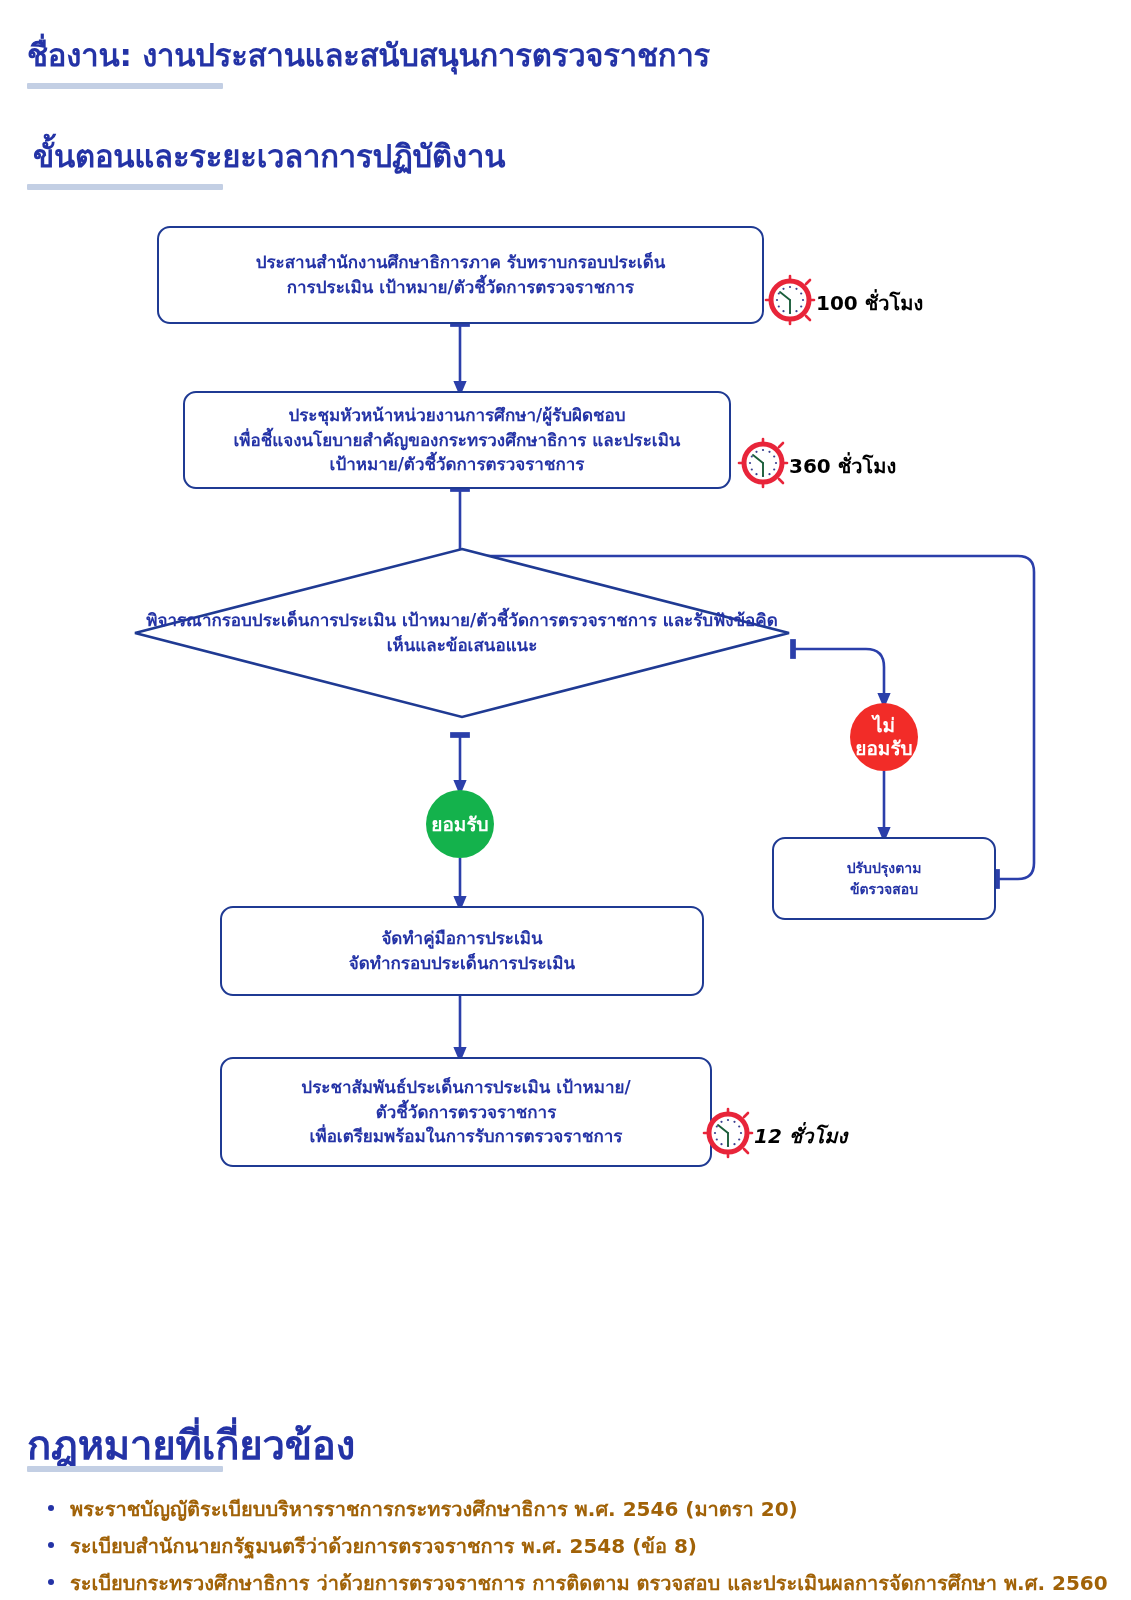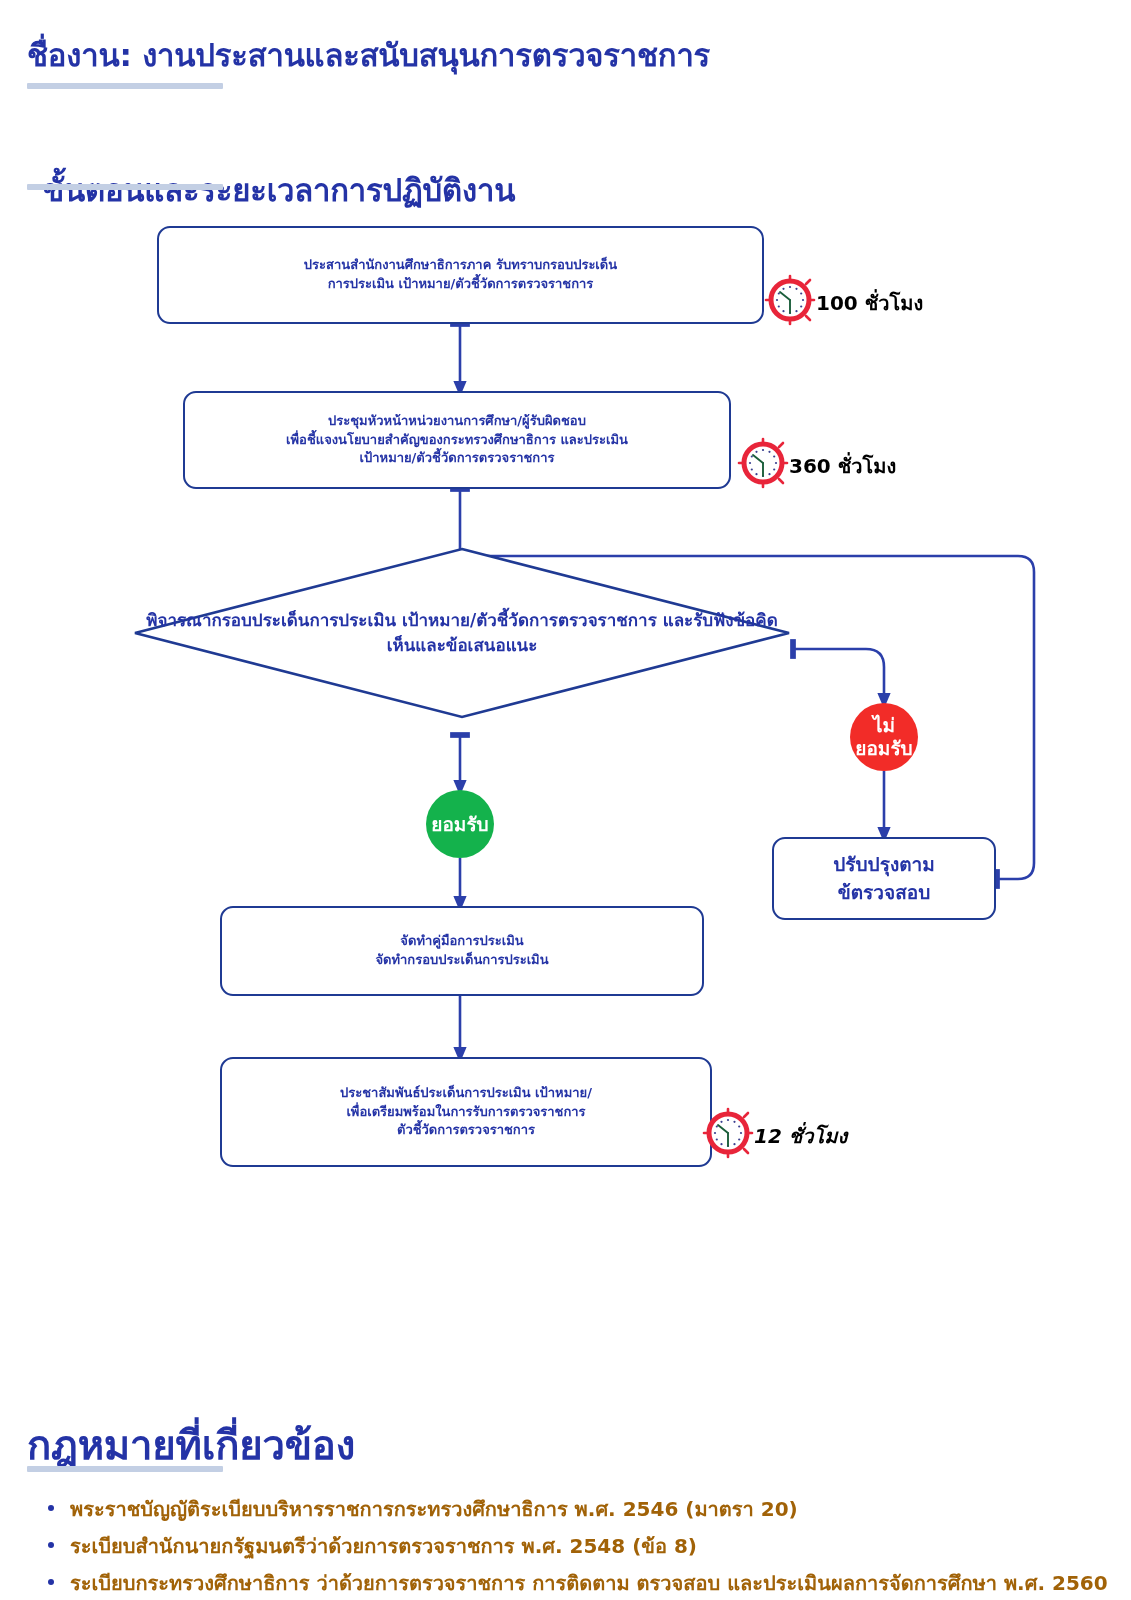--- a/index.html
+++ b/index.html
@@ -34,24 +34,23 @@
     left: 27px;
     top: 30px;
     font-size: 31px;
   }
   #title-job-underline {
     left: 27px;
     top: 83px;
     width: 196px;
   }
   #title-steps {
-    left: 43px;
+    left: 33px;
     top: 131px;
     font-size: 31px;
-    margin-top: 34px;
   }
   #title-steps-underline {
     left: 27px;
     top: 184px;
     width: 196px;
   }
   #title-laws {
     left: 27px;
     top: 1413px;
     font-size: 40px;
@@ -79,31 +78,31 @@
     box-sizing: border-box;
     border: 2.5px solid #1f3a93;
     border-radius: 13px;
     background: #ffffff;
     display: flex;
     align-items: center;
     justify-content: center;
     text-align: center;
     color: #2433a6;
     font-weight: bold;
-    font-size: 13px;
+    font-size: 17px;
     line-height: 1.45;
     padding: 6px 14px;
   }
   .node span { display: block; }
 
   #node-coordinate { left: 157px; top: 226px; width: 607px; height: 98px; }
   #node-meeting    { left: 183px; top: 391px; width: 548px; height: 98px; }
   #node-manual     { left: 220px; top: 906px; width: 484px; height: 90px; text-align: center; }
   #node-publicize  { left: 220px; top: 1057px; width: 492px; height: 110px; }
-  #node-improve    { left: 772px; top: 837px; width: 224px; height: 83px; font-size: 19px; }
+  #node-improve    { left: 772px; top: 837px; width: 224px; height: 83px; font-size: 14px; }
 
   
   #node-decision {
     position: absolute;
     left: 133px;
     top: 547px;
     width: 658px;
     height: 172px;
     text-decoration: underline;
   }
@@ -288,22 +287,22 @@
 <div class="node" id="node-manual">
   <div>
     <span>จัดทำคู่มือการประเมิน</span>
     <span>จัดทำกรอบประเด็นการประเมิน</span>
   </div>
 </div>
 
 <div class="node" id="node-publicize">
   <div>
     <span>ประชาสัมพันธ์ประเด็นการประเมิน เป้าหมาย/</span>
+    <span>ตัวชี้วัดการตรวจราชการ</span>
     <span>เพื่อเตรียมพร้อมในการรับการตรวจราชการ</span>
-    <span>ตัวชี้วัดการตรวจราชการ</span>
   </div>
 </div>
 
 <div class="duration" id="duration-1">
   <span class="clock">
     <svg width="56" height="56" viewBox="0 0 56 56" xmlns="http://www.w3.org/2000/svg">
       <circle cx="28" cy="28" r="19" fill="#ffffff" stroke="#e8253a" stroke-width="5"></circle>
       <g stroke="#e8253a" stroke-width="2.6" stroke-linecap="round">
         <line x1="28" y1="4" x2="28" y2="9"></line>
         <line x1="28" y1="47" x2="28" y2="52"></line>

